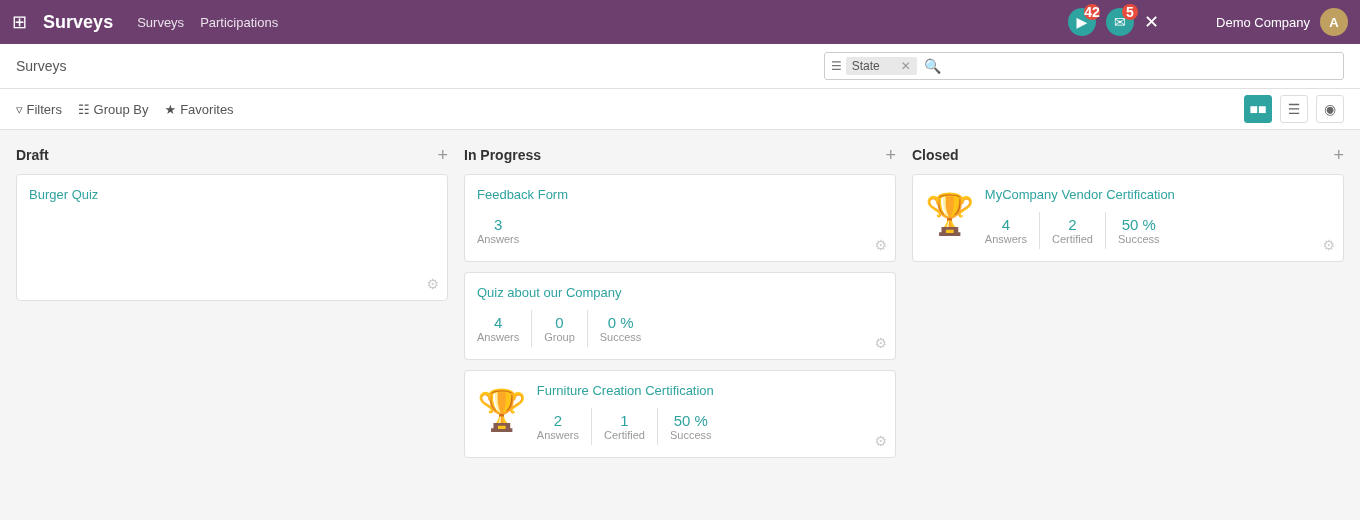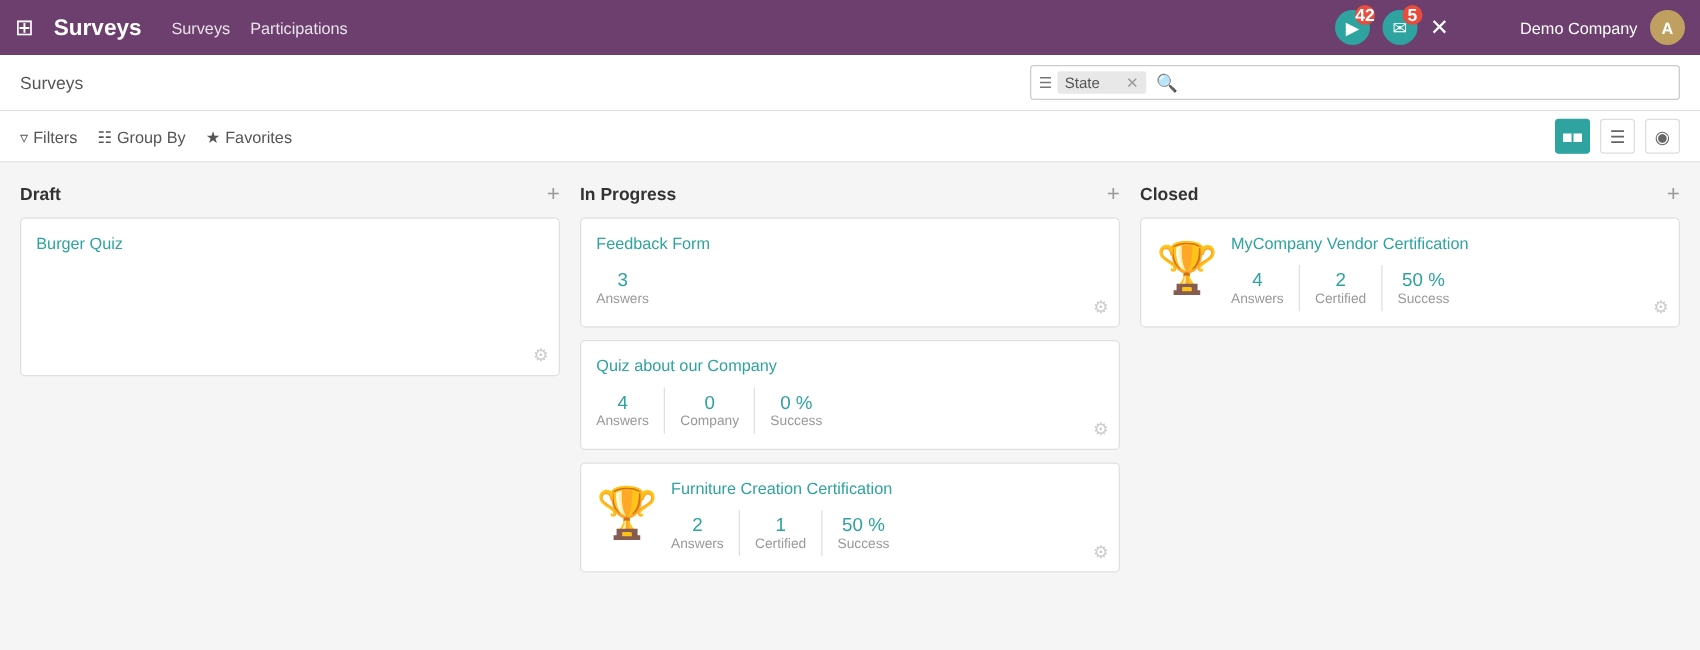--- a/index.html
+++ b/index.html
@@ -261,21 +261,21 @@
       </div>
       <div class="kanban-card">
         <div class="kanban-card-title">Quiz about our Company</div>
         <div class="kanban-card-stats">
           <div class="stat-group">
             <div class="stat-value">4</div>
             <div class="stat-label">Answers</div>
           </div>
           <div class="stat-group">
             <div class="stat-value">0</div>
-            <div class="stat-label">Company</div>
+            <div class="stat-label">Group</div>
           </div>
           <div class="stat-group">
             <div class="stat-value">0 %</div>
             <div class="stat-label">Success</div>
           </div>
         </div>
         <span class="card-settings-btn">⚙</span>
       </div>
       <div class="kanban-card">
         <div class="award-icon">🏆</div>

